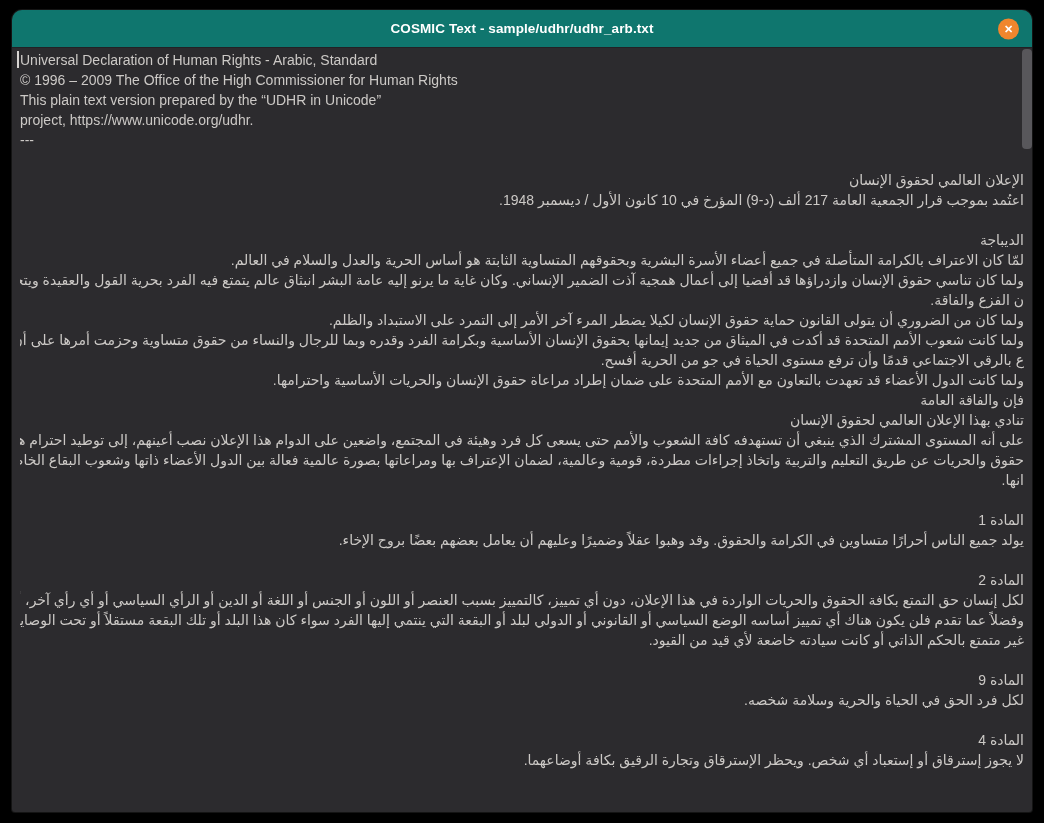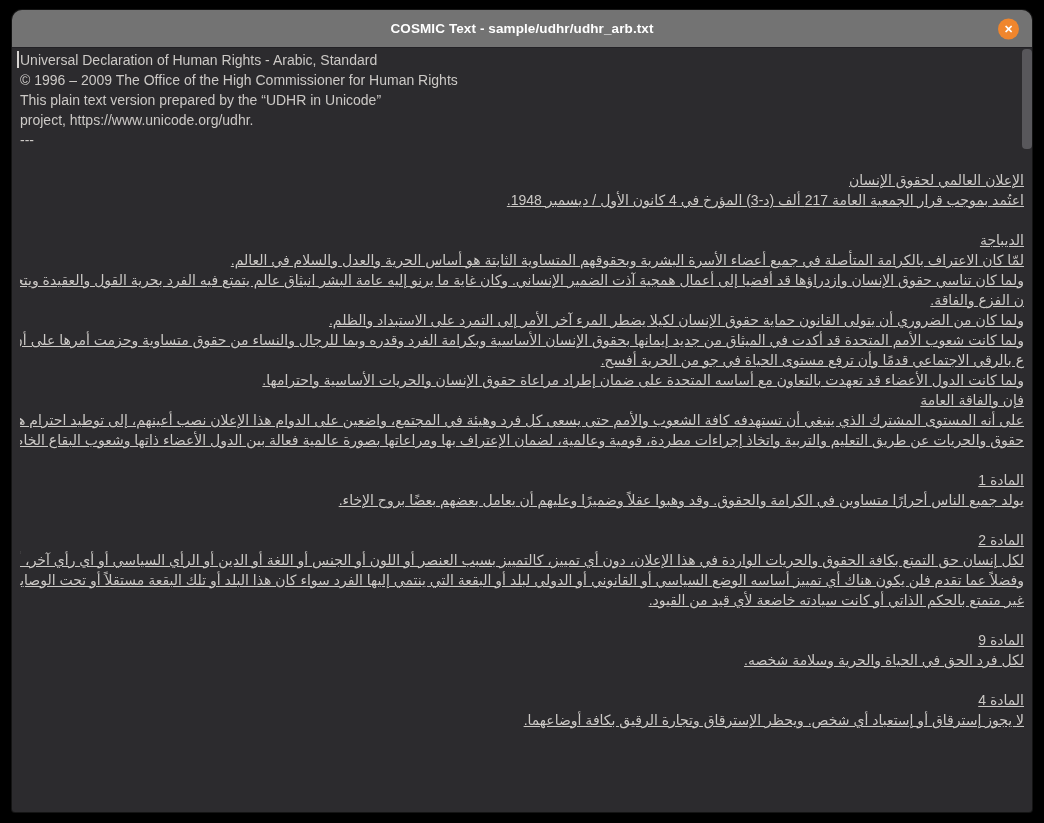--- a/index.html
+++ b/index.html
@@ -18,21 +18,21 @@
     width: 1020px;
     height: 802px;
     background: #2c2b2e;
     border-radius: 10px 10px 3px 3px;
     overflow: hidden;
     box-shadow: 0 0 0 1px #141414;
   }
   .titlebar {
     position: relative;
     height: 37px;
-    background: #737373;
+    background: #0f766e;
     border-bottom: 1px solid #222125;
     display: flex;
     align-items: center;
     justify-content: center;
   }
   .title {
     color: #ffffff;
     font-size: 13.5px;
     font-weight: 700;
     letter-spacing: 0.1px;
@@ -66,21 +66,21 @@
     box-sizing: border-box;
   }
   .line {
     height: 20px;
     line-height: 20px;
     font-size: 14px;
     color: #ccc9c6;
     white-space: nowrap;
     overflow: hidden;
   }
-  .line[dir="rtl"] { text-align: right; text-decoration: underline; }
+  .line[dir="rtl"] { text-align: right; }
   .line[dir="ltr"] { text-align: left; }
   .cursor {
     position: absolute;
     left: 5px;
     top: 3px;
     width: 2px;
     height: 17px;
     background: #d8d5d2;
   }
   .scrollbar {
@@ -110,33 +110,35 @@
   </div>
   <div class="content">
     <div id="editor-lines">
         <div class="line" dir="ltr">Universal Declaration of Human Rights - Arabic, Standard</div>
         <div class="line" dir="ltr">© 1996 – 2009 The Office of the High Commissioner for Human Rights</div>
         <div class="line" dir="ltr">This plain text version prepared by the “UDHR in Unicode”</div>
         <div class="line" dir="ltr">project, https://www.unicode.org/udhr.</div>
         <div class="line" dir="ltr">---</div>
         <div class="line" dir="ltr"></div>
         <div class="line" dir="rtl">الإعلان العالمي لحقوق الإنسان</div>
-        <div class="line" dir="rtl">اعتُمد بموجب قرار الجمعية العامة 217 ألف (د-3) المؤرخ في 4 كانون الأول / ديسمبر 1948.</div>
+        <div class="line" dir="rtl">اعتُمد بموجب قرار الجمعية العامة 217 ألف (د-9) المؤرخ في 10 كانون الأول / ديسمبر 1948.</div>
         <div class="line" dir="ltr"></div>
         <div class="line" dir="rtl">الديباجة</div>
         <div class="line" dir="rtl">لمّا كان الاعتراف بالكرامة المتأصلة في جميع أعضاء الأسرة البشرية وبحقوقهم المتساوية الثابتة هو أساس الحرية والعدل والسلام في العالم.</div>
         <div class="line" dir="rtl">ولما كان تناسي حقوق الإنسان وازدراؤها قد أفضيا إلى أعمال همجية آذت الضمير الإنساني. وكان غاية ما يرنو إليه عامة البشر انبثاق عالم يتمتع فيه الفرد بحرية القول والعقيدة ويتحرر م</div>
         <div class="line" dir="rtl">ن الفزع والفاقة.</div>
         <div class="line" dir="rtl">ولما كان من الضروري أن يتولى القانون حماية حقوق الإنسان لكيلا يضطر المرء آخر الأمر إلى التمرد على الاستبداد والظلم.</div>
         <div class="line" dir="rtl">ولما كانت شعوب الأمم المتحدة قد أكدت في الميثاق من جديد إيمانها بحقوق الإنسان الأساسية وبكرامة الفرد وقدره وبما للرجال والنساء من حقوق متساوية وحزمت أمرها على أن تدف</div>
         <div class="line" dir="rtl">ع بالرقي الاجتماعي قدمًا وأن ترفع مستوى الحياة في جو من الحرية أفسح.</div>
-        <div class="line" dir="rtl">ولما كانت الدول الأعضاء قد تعهدت بالتعاون مع أساسه المتحدة على ضمان إطراد مراعاة حقوق الإنسان والحريات الأساسية واحترامها.</div>
+        <div class="line" dir="rtl">ولما كانت الدول الأعضاء قد تعهدت بالتعاون مع الأمم المتحدة على ضمان إطراد مراعاة حقوق الإنسان والحريات الأساسية واحترامها.</div>
         <div class="line" dir="rtl">فإن والفاقة العامة</div>
+        <div class="line" dir="rtl">تنادي بهذا الإعلان العالمي لحقوق الإنسان</div>
         <div class="line" dir="rtl">على أنه المستوى المشترك الذي ينبغي أن تستهدفه كافة الشعوب والأمم حتى يسعى كل فرد وهيئة في المجتمع، واضعين على الدوام هذا الإعلان نصب أعينهم، إلى توطيد احترام هذه ال</div>
         <div class="line" dir="rtl">حقوق والحريات عن طريق التعليم والتربية واتخاذ إجراءات مطردة، قومية وعالمية، لضمان الإعتراف بها ومراعاتها بصورة عالمية فعالة بين الدول الأعضاء ذاتها وشعوب البقاع الخاضعة لسلط</div>
+        <div class="line" dir="rtl">انها.</div>
         <div class="line" dir="ltr"></div>
         <div class="line" dir="rtl">المادة 1</div>
         <div class="line" dir="rtl">يولد جميع الناس أحرارًا متساوين في الكرامة والحقوق. وقد وهبوا عقلاً وضميرًا وعليهم أن يعامل بعضهم بعضًا بروح الإخاء.</div>
         <div class="line" dir="ltr"></div>
         <div class="line" dir="rtl">المادة 2</div>
         <div class="line" dir="rtl">لكل إنسان حق التمتع بكافة الحقوق والحريات الواردة في هذا الإعلان، دون أي تمييز، كالتمييز بسبب العنصر أو اللون أو الجنس أو اللغة أو الدين أو الرأي السياسي أو أي رأي آخر، أو الأص</div>
         <div class="line" dir="rtl">وفضلاً عما تقدم فلن يكون هناك أي تمييز أساسه الوضع السياسي أو القانوني أو الدولي لبلد أو البقعة التي ينتمي إليها الفرد سواء كان هذا البلد أو تلك البقعة مستقلاً أو تحت الوصاية أو</div>
         <div class="line" dir="rtl">غير متمتع بالحكم الذاتي أو كانت سيادته خاضعة لأي قيد من القيود.</div>
         <div class="line" dir="ltr"></div>
         <div class="line" dir="rtl">المادة 9</div>

